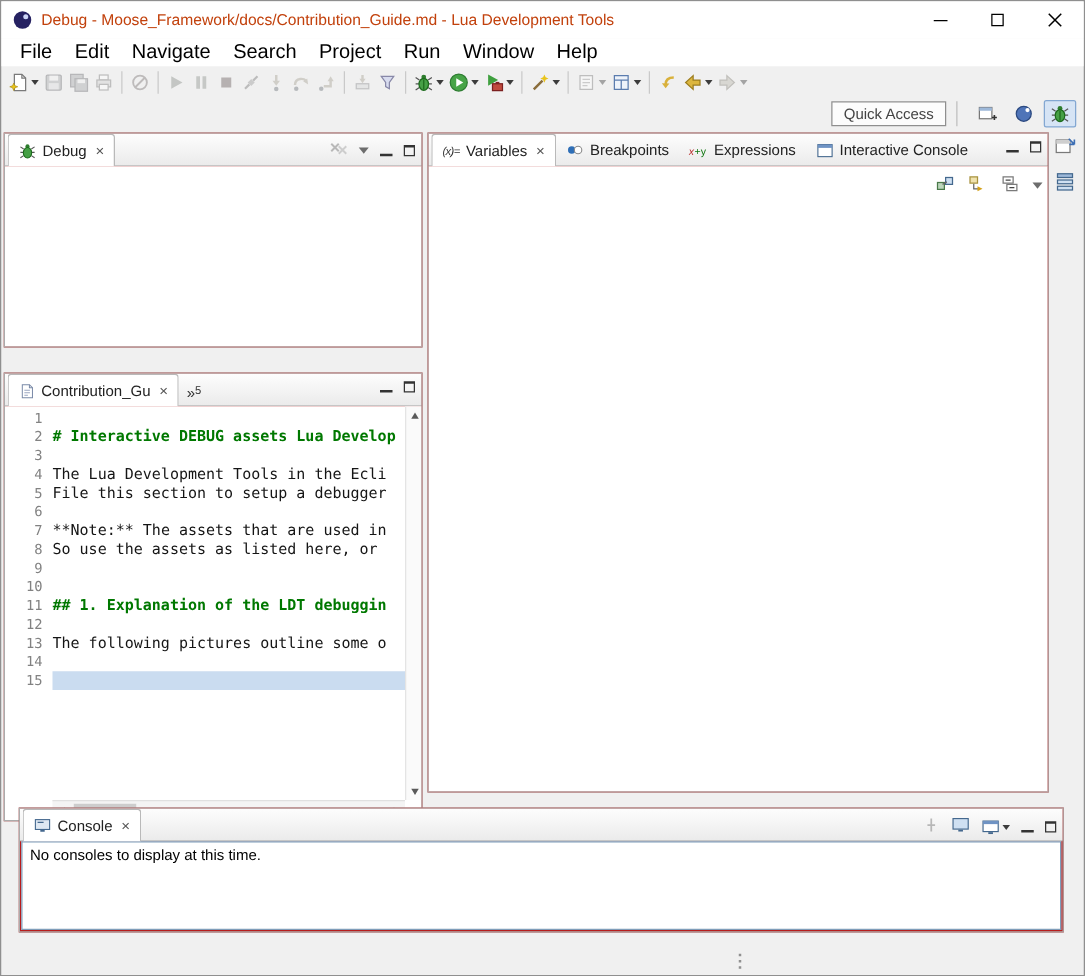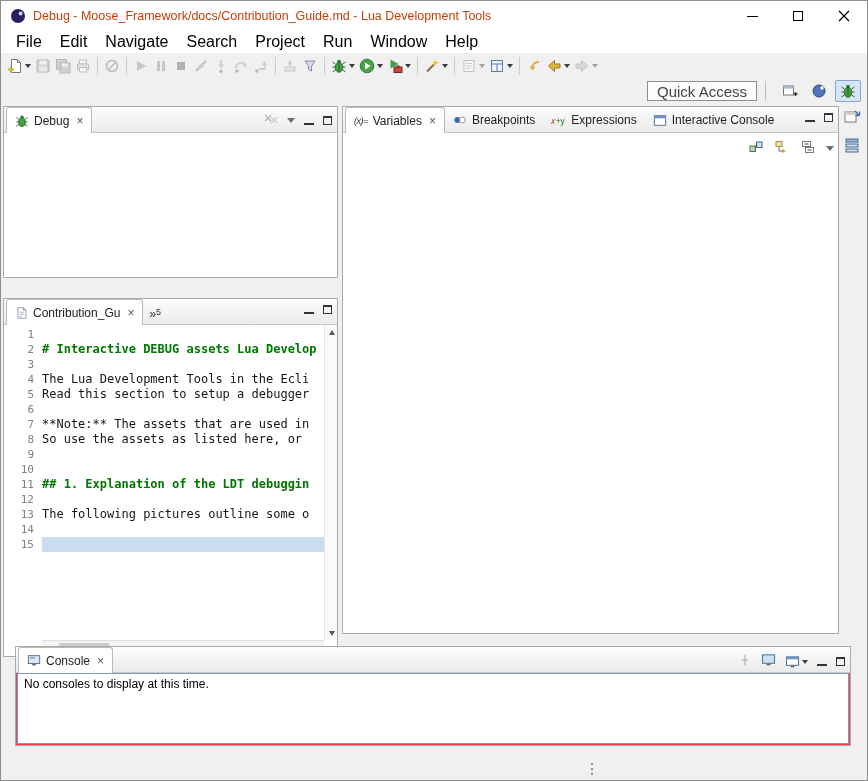--- a/index.html
+++ b/index.html
@@ -25,27 +25,27 @@
            align-items:center;padding-left:4px;}
   .tbtn{height:22px;display:flex;align-items:center;padding:0 2px;border-radius:2px;}
   .tsep{width:1px;height:18px;background:#c9c9c9;margin:0 4px;flex:none;}
   .disabled{opacity:.42;filter:grayscale(90%);}
   .caret-down{width:0;height:0;border-left:3px solid transparent;border-right:3px solid transparent;
               border-top:4px solid #3c3c3c;margin-left:2px;display:inline-block;}
   
   .persp-row{position:absolute;left:0;top:78px;width:100%;height:24px;display:flex;
              align-items:center;justify-content:flex-end;padding-right:6px;}
   .qa-box{border:1px solid #8f8f8f;background:#fcfcfc;padding:2px 9px;height:20px;
-          display:flex;align-items:center;color:#444;font-size:15px;}
+          display:flex;align-items:center;color:#444;font-size:12px;}
   .persp-sep{width:1px;height:20px;background:#bdbdbd;margin:0 8px;}
   .persp-btn{width:26px;height:22px;display:flex;align-items:center;justify-content:center;
              border-radius:2px;margin-left:3px;}
   .persp-btn.active{background:#d6e4f5;border:1px solid #83a7d2;}
   
-  .view{position:absolute;border:1px solid #ababab;background:#ef4444;}
+  .view{position:absolute;border:1px solid #ababab;background:#b91c1c;}
   .view-header{height:26px;background:linear-gradient(#fdfdfd,#ebebeb);
                border-bottom:1px solid #c6c6c6;display:flex;align-items:flex-end;position:relative;}
   .tab{display:flex;align-items:center;gap:5px;padding:0 8px;height:24px;color:#222;white-space:nowrap;}
   .tab.active{background:#fff;border:1px solid #b9b9b9;border-bottom:none;
               border-top-left-radius:3px;border-top-right-radius:3px;height:26px;margin-bottom:-1px;
               position:relative;z-index:2;margin-left:2px;}
   .tab-close{color:#555;font-size:12px;line-height:1;margin-left:2px;}
   .overflow-chip{display:flex;align-items:flex-start;color:#333;font-size:12px;padding:3px 6px;}
   .overflow-chip sub{font-size:9px;}
   .hdr-controls{position:absolute;right:5px;top:6px;display:flex;align-items:center;gap:9px;z-index:3;}
@@ -385,21 +385,21 @@
           <div class="ed-line">
             <span class="ln">3</span>
             <span class="lt"></span>
           </div>
           <div class="ed-line">
             <span class="ln">4</span>
             <span class="lt"><span class="seg-plain">The Lua Development Tools in the Ecli</span></span>
           </div>
           <div class="ed-line">
             <span class="ln">5</span>
-            <span class="lt"><span class="seg-plain">Read this section to setup a debugger</span></span>
+            <span class="lt"><span class="seg-plain">File this section to setup a debugger</span></span>
           </div>
           <div class="ed-line">
             <span class="ln">6</span>
             <span class="lt"></span>
           </div>
           <div class="ed-line">
             <span class="ln">7</span>
             <span class="lt"><span class="seg-em">**Note:**</span><span class="seg-plain"> The assets that are used in</span></span>
           </div>
           <div class="ed-line">

